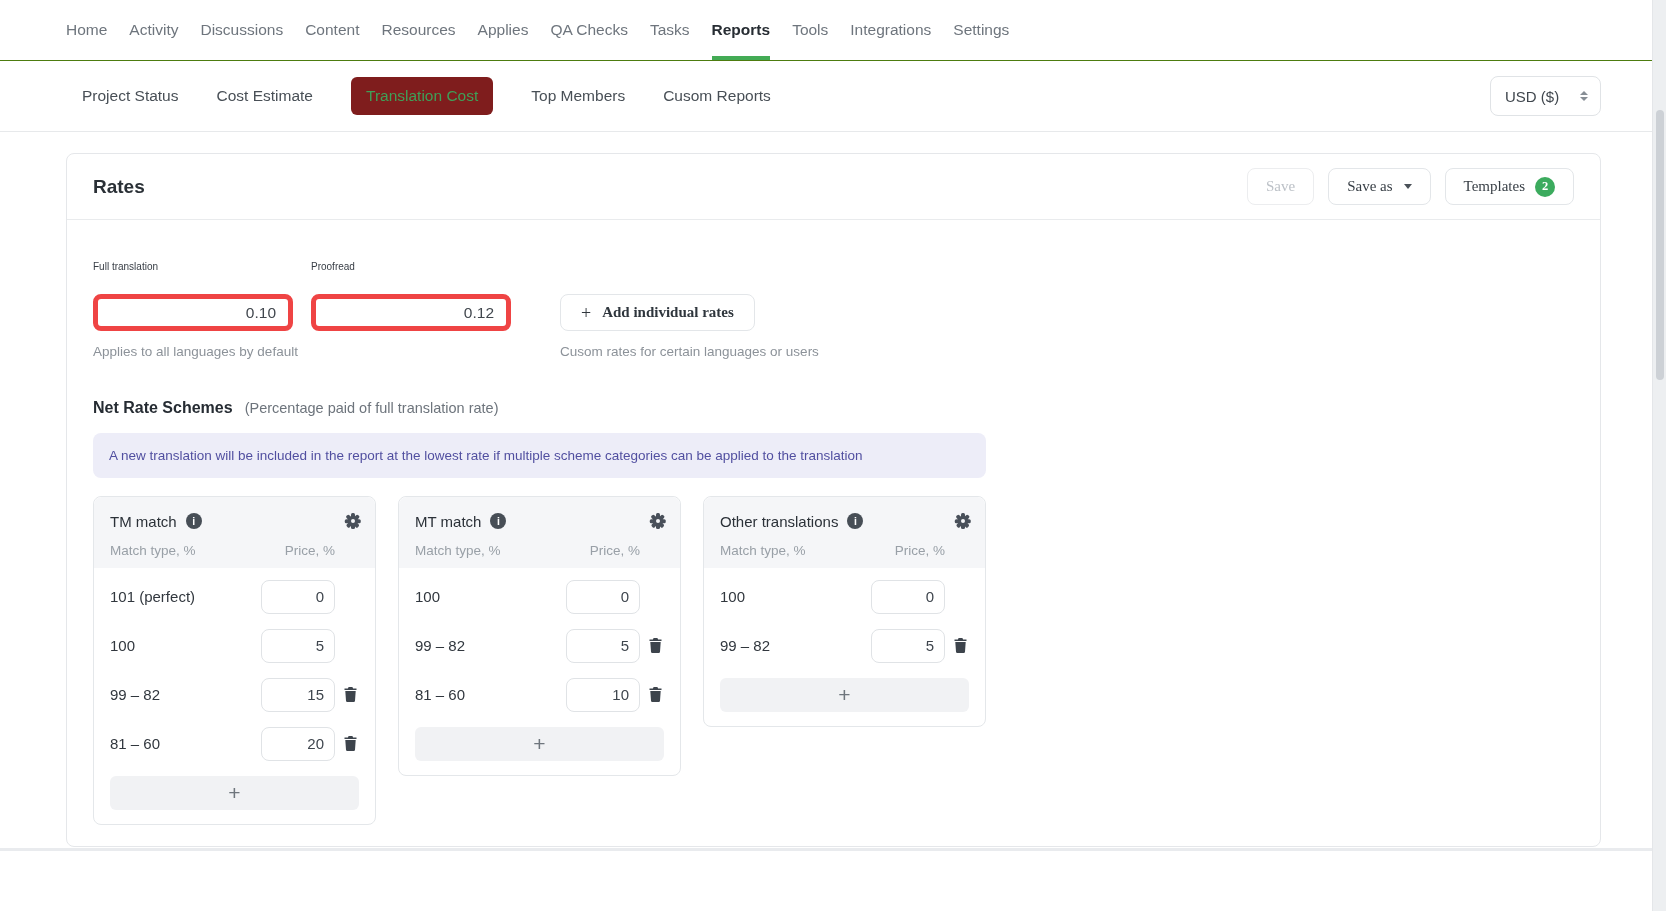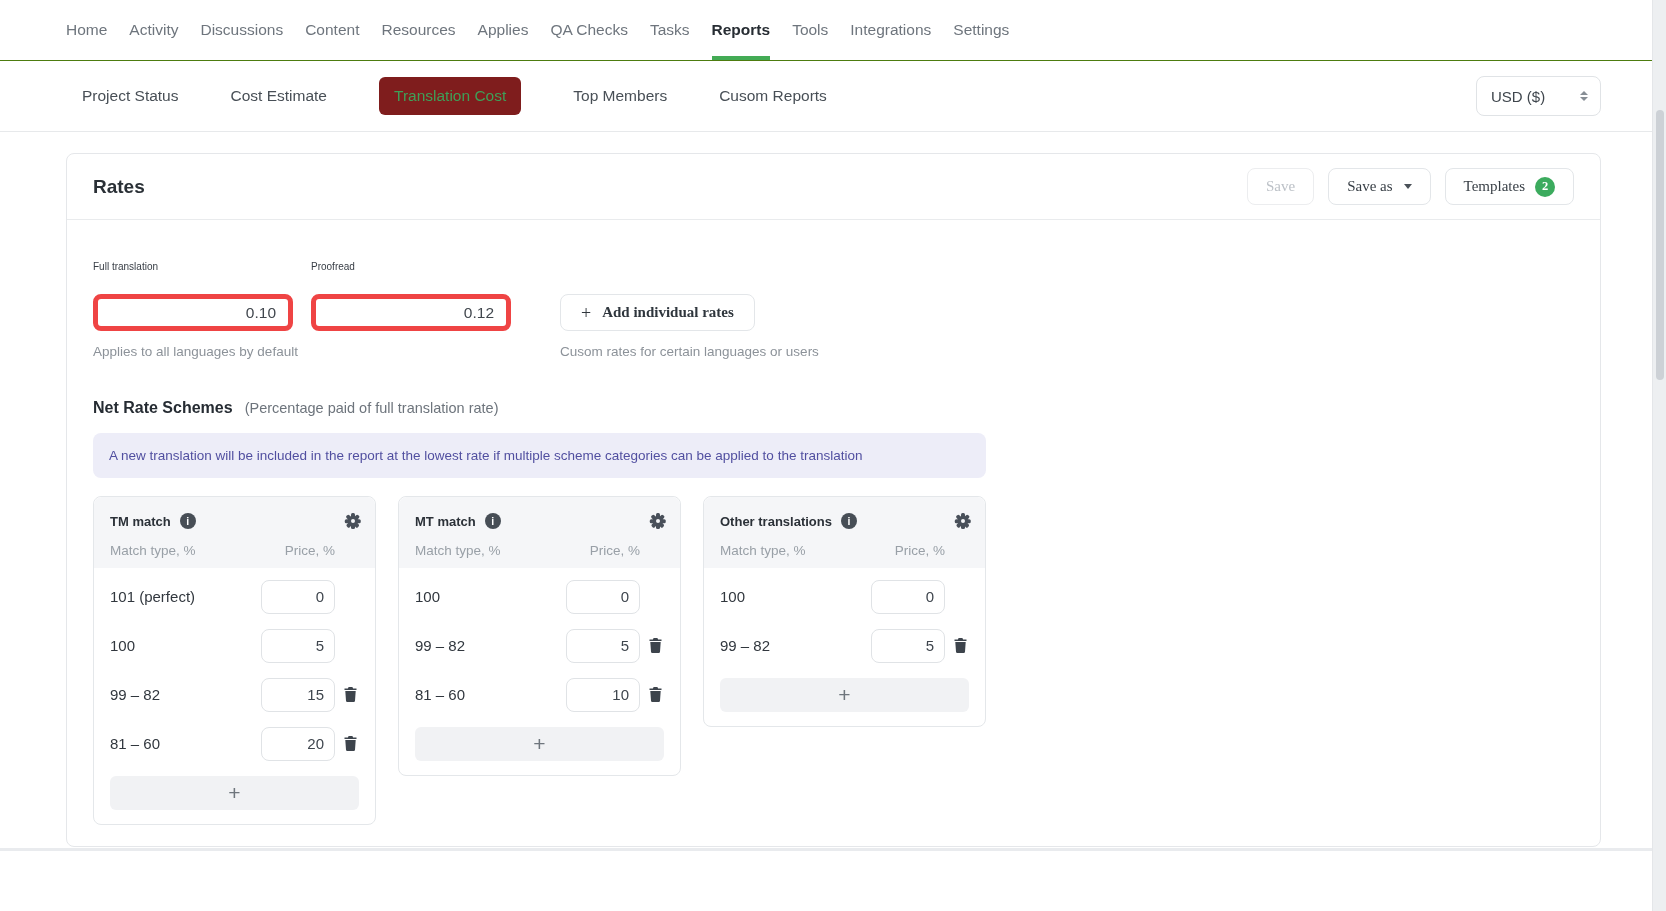--- a/index.html
+++ b/index.html
@@ -21,32 +21,32 @@
   .nav-item.active {
     color:#272d33; font-weight:700; box-shadow:inset 0 -4px 0 #43ab55;
   }
 
   
   .subnav {
     position:absolute; left:0; top:61px; width:1652px; height:71px;
     border-bottom:1px solid #e7e9eb; display:flex; align-items:center;
     padding-left:82px; background:#fff;
   }
-  .tabs { display:flex; align-items:center; gap:52px; }
+  .tabs { display:flex; align-items:center; gap:38px; }
   .tab { font-size:15.5px; color:#484f56; cursor:pointer; white-space:nowrap; }
   .tab.active {
     background:#7f1d1d; color:#3f9f58; padding:10px 15px; border-radius:6px;
   }
   .subnav-selects { position:absolute; right:51px; top:15px; display:flex; gap:16px; }
   .select {
     height:40px; background:#fff; border:1px solid #e0e3e6; border-radius:8px;
     display:flex; align-items:center; justify-content:space-between;
     padding:0 12px 0 14px; font-size:15px; color:#3f464d; cursor:pointer;
   }
-  .select-currency { width:125px; }
+  .select-currency { width:111px; }
   .select-units { width:186px; }
   .updown { display:flex; flex-direction:column; gap:2.5px; }
   .tri-up { width:0; height:0; border-left:4px solid transparent; border-right:4px solid transparent; border-bottom:4.5px solid #878e95; display:block; }
   .tri-down { width:0; height:0; border-left:4px solid transparent; border-right:4px solid transparent; border-top:4.5px solid #878e95; display:block; }
 
   
   .card {
     position:absolute; left:66px; top:153px; width:1535px; height:694px;
     background:#fff; border:1px solid #e5e7ea; border-radius:8px;
   }
@@ -94,21 +94,21 @@
   .net-sub { font-size:14.5px; color:#6d747c; }
   .banner {
     margin-top:16px; width:893px; background:#ededf8; border-radius:8px;
     padding:15px 16px; font-size:13.5px; color:#514fa0;
   }
   .schemes { margin-top:18px; display:flex; gap:22px; align-items:flex-start; }
 
   .scheme-card { width:283px; background:#fff; border:1px solid #e4e7ea; border-radius:8px; }
   .scheme-head { background:#f5f6f8; border-radius:8px 8px 0 0; padding-top:12px; }
   .scheme-title-row { display:flex; align-items:center; height:24px; padding:0 14px 0 16px; }
-  .scheme-title { font-size:13px; font-weight:700; color:#2b3138; }
+  .scheme-title { font-size:15px; font-weight:400; color:#2b3138; }
   .info-icon {
     width:16px; height:16px; border-radius:50%; background:#474e56; color:#fff;
     font-size:10.5px; font-weight:700; font-style:normal;
     display:inline-flex; align-items:center; justify-content:center;
     margin-left:9px; cursor:pointer;
   }
   .gear { width:16px; height:16px; position:relative; margin-left:auto; cursor:pointer; display:block; }
   .gb { position:absolute; left:6.25px; top:0; width:3.5px; height:16px; background:#49505a; border-radius:1.5px; }
   .gb2 { transform:rotate(45deg); } .gb3 { transform:rotate(90deg); } .gb4 { transform:rotate(135deg); }
   .gear-hub { position:absolute; left:3px; top:3px; width:10px; height:10px; border-radius:50%; background:#49505a; }

